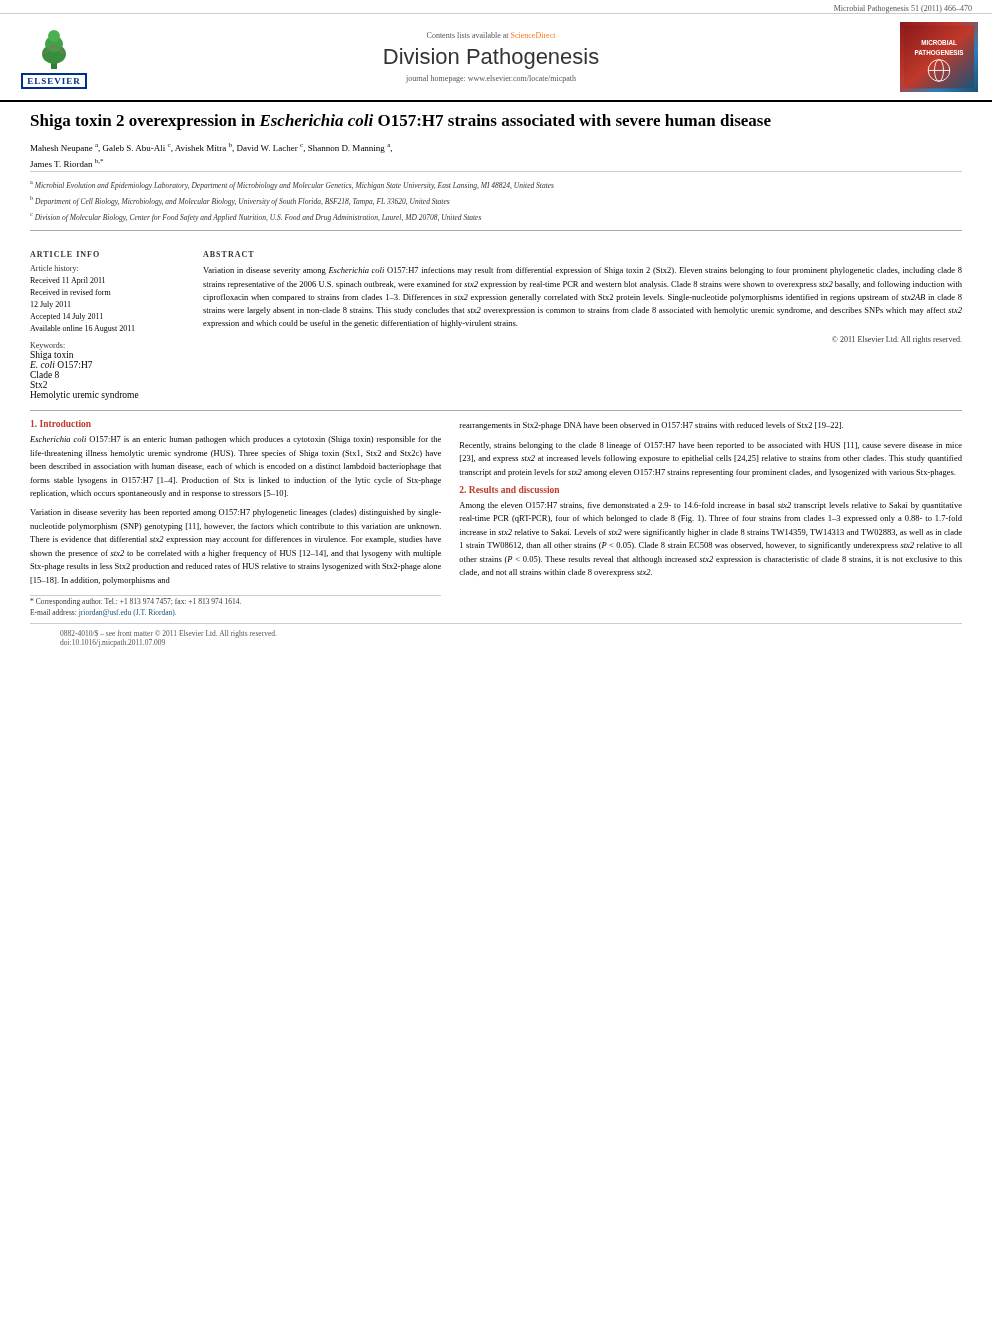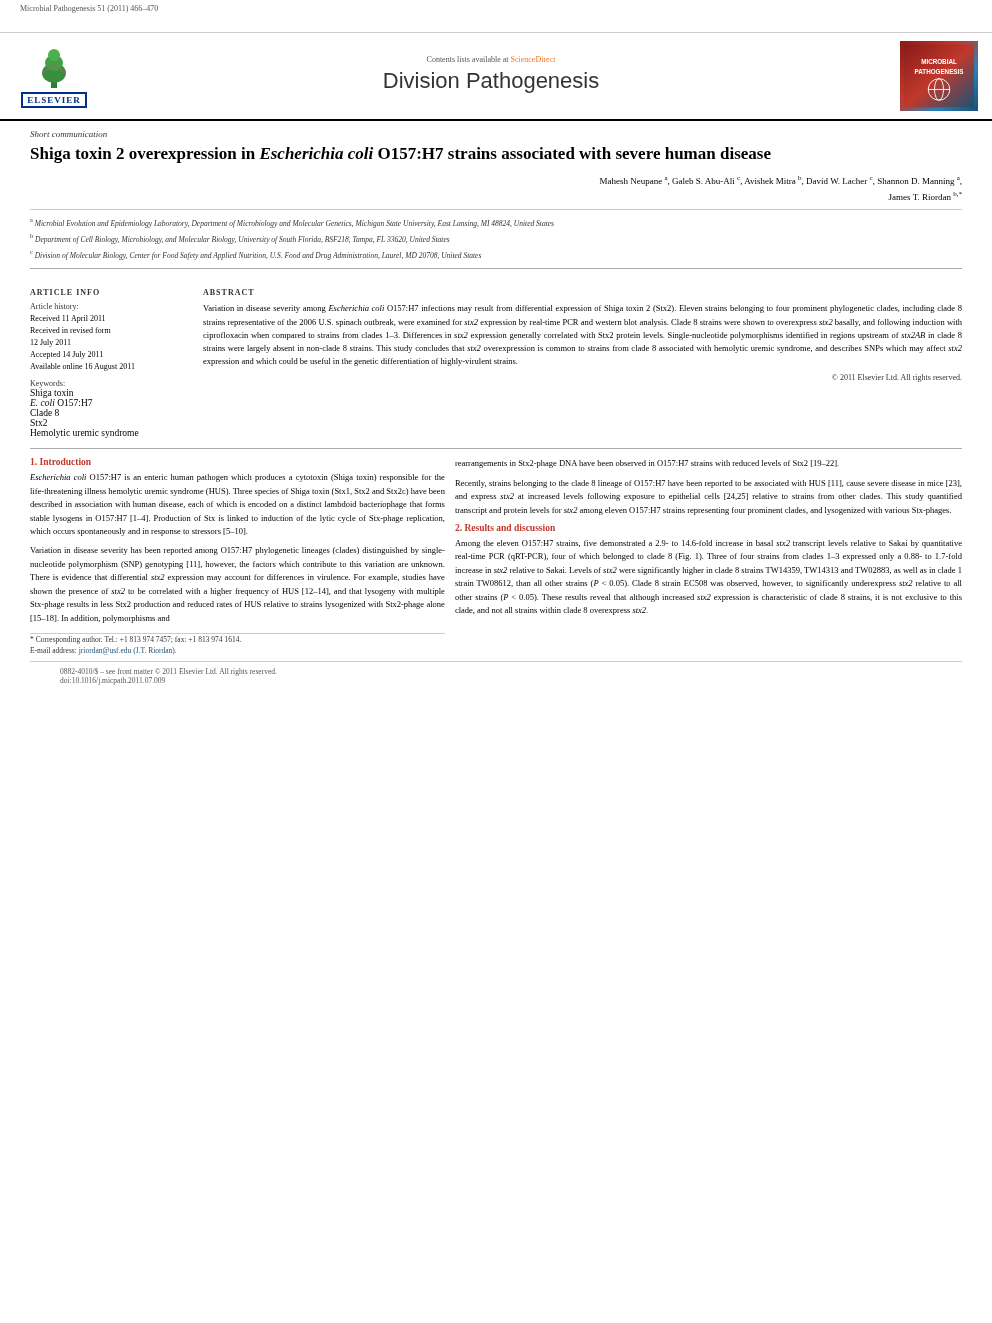--- a/index.html
+++ b/index.html
@@ -14,21 +14,22 @@
     .page {
       width: 992px;
       min-height: 1323px;
       background: #fff;
       padding: 0;
     }
     
     .top-bar {
       background: #fff;
       border-bottom: 1px solid #ccc;
-      padding: 4px 20px 19px;
+      text-align: right;
+      padding: 4px 20px 0;
       font-size: 8px;
       color: #555;
     }
     
     .journal-header {
       display: flex;
       align-items: center;
       padding: 8px 14px;
       border-bottom: 2px solid #000;
     }
@@ -115,23 +116,21 @@
       color: #000;
       line-height: 1.3;
       margin-bottom: 8px;
     }
     .article-title em {
       font-style: italic;
     }
     .authors {
       font-size: 9px;
       color: #000;
-      margin-bottom: 5px;
       line-height: 1.5;
-      text-align: right;
     }
     .authors sup {
       font-size: 7px;
     }
     .affiliations {
       font-size: 7.5px;
       color: #333;
       line-height: 1.5;
       margin-bottom: 8px;
       border-top: 1px solid #ccc;
@@ -190,21 +189,21 @@
       font-size: 8px;
       text-align: right;
       margin-top: 5px;
       color: #333;
     }
     
     .body-content {
       border-top: 1px solid #aaa;
       padding-top: 8px;
       display: flex;
-      gap: 10px;
+      gap: 18px;
     }
     .body-left {
       width: 45%;
     }
     .body-right {
       width: 55%;
     }
     .section-title {
       font-size: 9.5px;
       font-weight: bold;
@@ -257,20 +256,21 @@
         </svg>
         <div class="elsevier-text">ELSEVIER</div>
       </div>
     </div>
     <div class="journal-header-center">
       <div class="sciencedirect-line">
         <span>Contents lists available at</span>
         <a href="#" class="sciencedirect-link">ScienceDirect</a>
       </div>
       <div class="journal-title-main">Division Pathogenesis</div>
+      <div class="journal-homepage">journal homepage: www.elsevier.com/locate/micpath</div>
     </div>
     <div class="journal-header-right">
       <div class="journal-logo-box">
         <svg width="78" height="70" viewBox="0 0 78 70">
           <defs>
             <linearGradient id="logoGrad" x1="0%" y1="0%" x2="100%" y2="100%">
               <stop offset="0%" style="stop-color:#8B1A1A"></stop>
               <stop offset="50%" style="stop-color:#c0392b"></stop>
               <stop offset="100%" style="stop-color:#1a5276"></stop>
             </linearGradient>
@@ -281,21 +281,20 @@
           <circle cx="39" cy="50" r="12" fill="none" stroke="white" stroke-width="1"></circle>
           <ellipse cx="39" cy="50" rx="5" ry="12" fill="none" stroke="white" stroke-width="1"></ellipse>
           <line x1="27" y1="50" x2="51" y2="50" stroke="white" stroke-width="1"></line>
         </svg>
       </div>
     </div>
   </div>
 
   <div class="content">
 
-    <div class="short-communication">Short communication</div>
 
     <div class="article-title">
       <span>Shiga toxin 2 overexpression in </span><em>Escherichia coli</em><span> O157:H7 strains associated with severe human disease</span>
     </div>
 
     <div class="authors">
       Mahesh Neupane <sup>a</sup>, Galeb S. Abu-Ali <sup>c</sup>, Avishek Mitra <sup>b</sup>, David W. Lacher <sup>c</sup>, Shannon D. Manning <sup>a</sup>,
       <br>James T. Riordan <sup>b,*</sup>
     </div>
 

